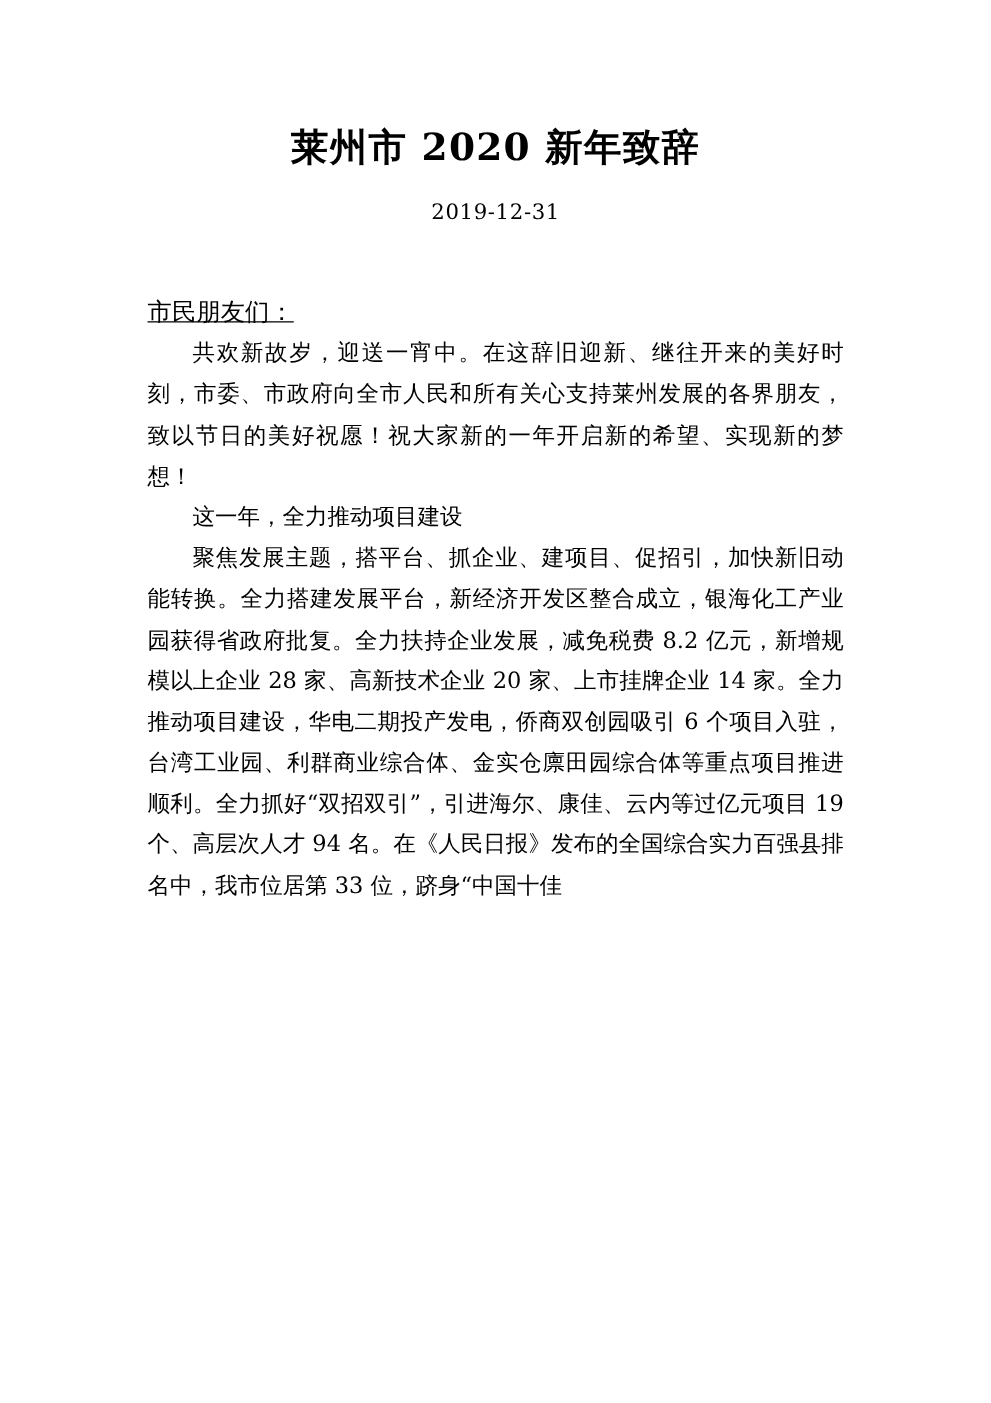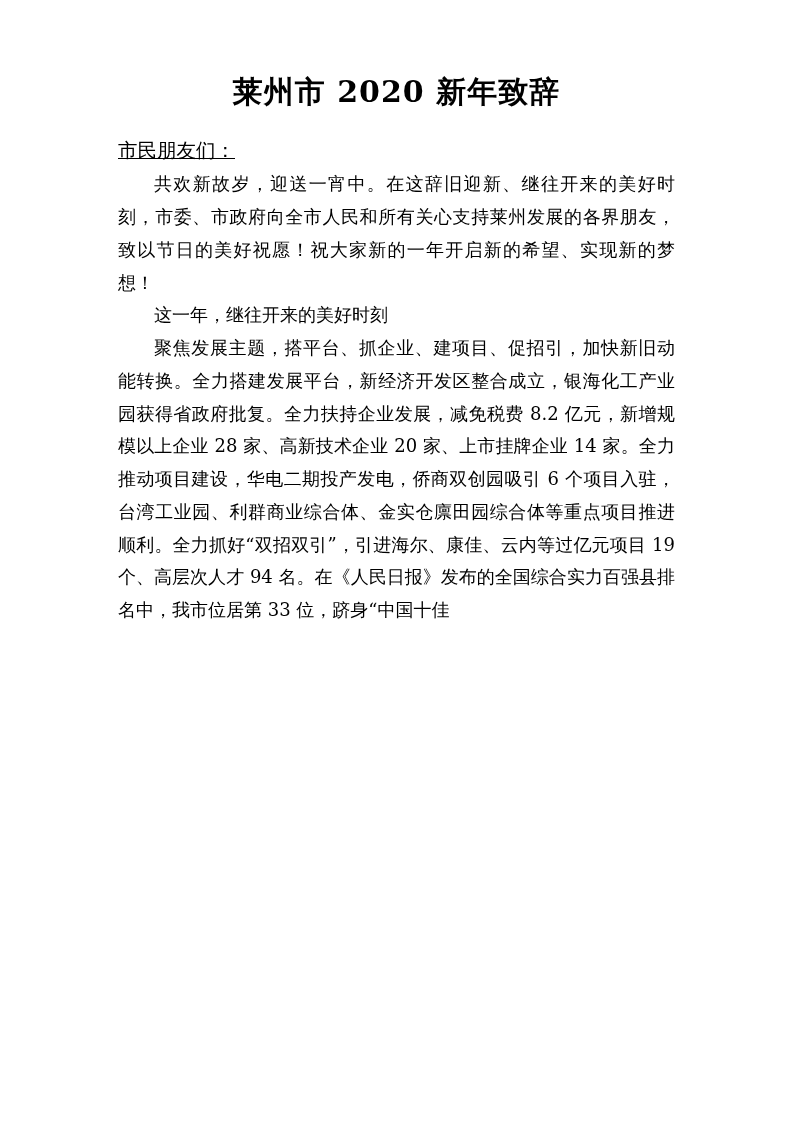--- a/index.html
+++ b/index.html
@@ -12,21 +12,21 @@
     height: 1122px;
     font-family: "DejaVu Serif", "Liberation Serif", serif;
     color: #000000;
     overflow: hidden;
   }
   .page {
     position: relative;
     width: 793px;
     height: 1122px;
     box-sizing: border-box;
-    padding: 72px 118px 60px 118px;
+    padding: 99px 118px 60px 118px;
   }
   .doc-title {
     text-align: center;
     font-size: 30px;
     font-weight: bold;
     letter-spacing: 1px;
     line-height: 1.3;
     margin: 0 0 22px 0;
     font-family: "DejaVu Serif", "Liberation Serif", serif;
   }
@@ -55,23 +55,24 @@
     word-break: break-all;
   }
 </style>
 </head>
 <body>
 
 <div class="page">
 
   <h1 class="doc-title">莱州市 2020 新年致辞</h1>
 
+  <div class="doc-date">2019-12-31</div>
 
   <p class="salutation">市民朋友们：</p>
 
   <p class="para">共欢新故岁，迎送一宵中。在这辞旧迎新、继往开来的美好时刻，市委、市政府向全市人民和所有关心支持莱州发展的各界朋友，致以节日的美好祝愿！祝大家新的一年开启新的希望、实现新的梦想！</p>
 
 
-  <p class="para">这一年，继往开来的美好时刻</p>
+  <p class="para">这一年，全力推动项目建设</p>
 
   <p class="para">聚焦发展主题，搭平台、抓企业、建项目、促招引，加快新旧动能转换。全力搭建发展平台，新经济开发区整合成立，银海化工产业园获得省政府批复。全力扶持企业发展，减免税费 8.2 亿元，新增规模以上企业 28 家、高新技术企业 20 家、上市挂牌企业 14 家。全力推动项目建设，华电二期投产发电，侨商双创园吸引 6 个项目入驻，台湾工业园、利群商业综合体、金实仓廪田园综合体等重点项目推进顺利。全力抓好“双招双引”，引进海尔、康佳、云内等过亿元项目 19 个、高层次人才 94 名。在《人民日报》发布的全国综合实力百强县排名中，我市位居第 33 位，跻身“中国十佳</p>
 
 </div>
 
 </body></html>

